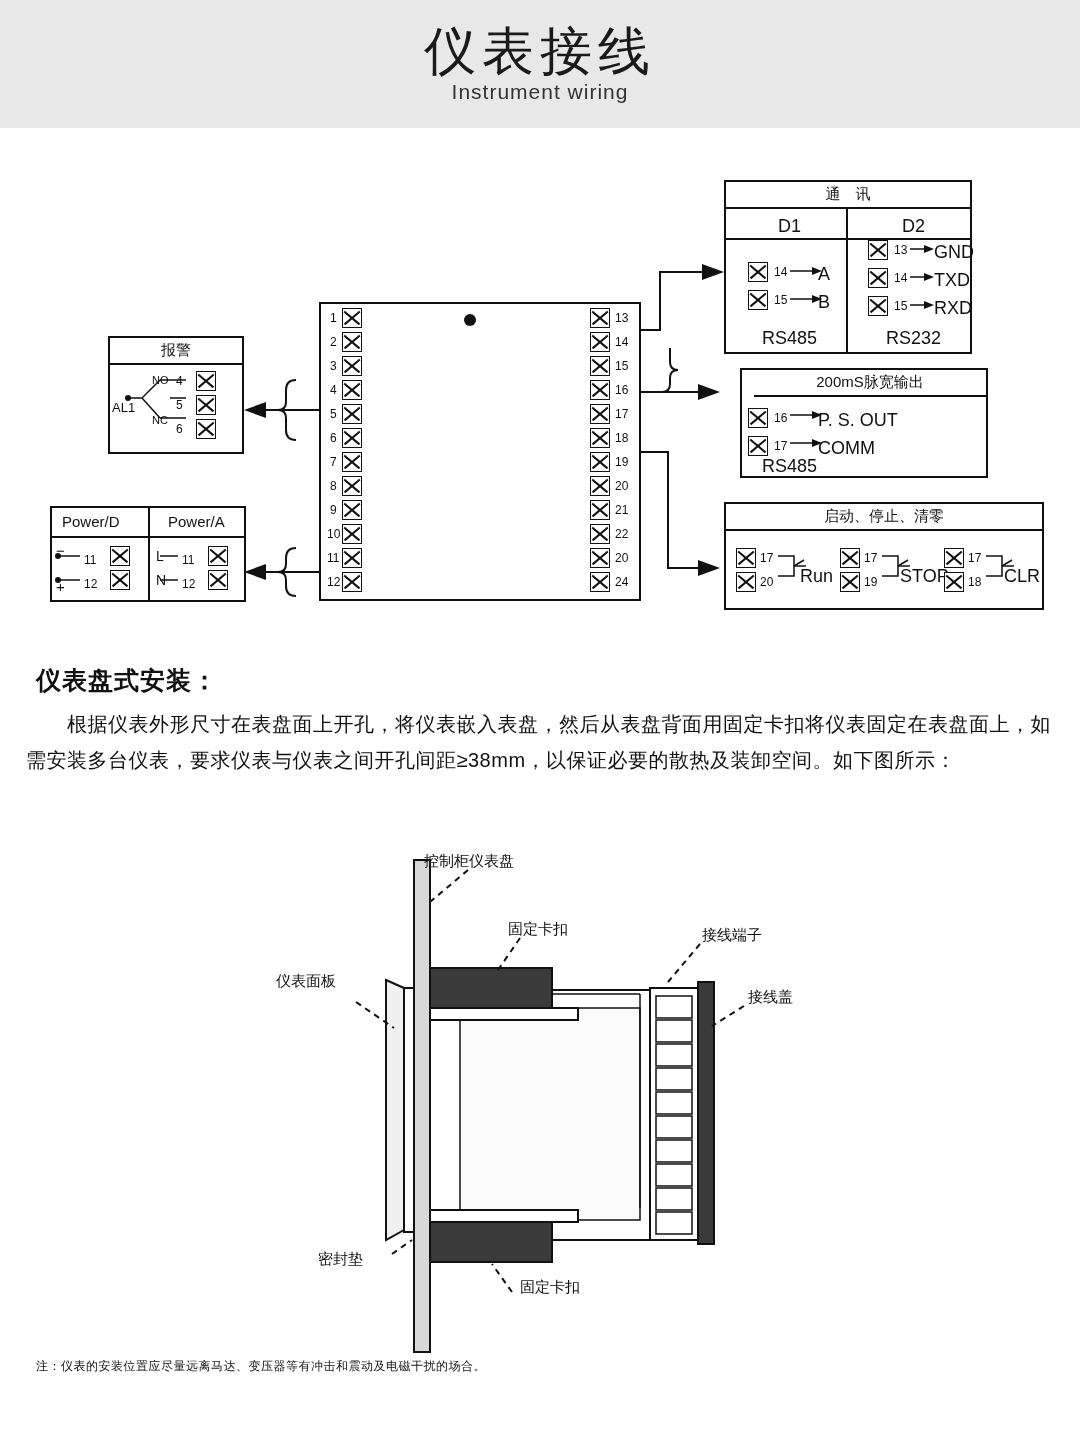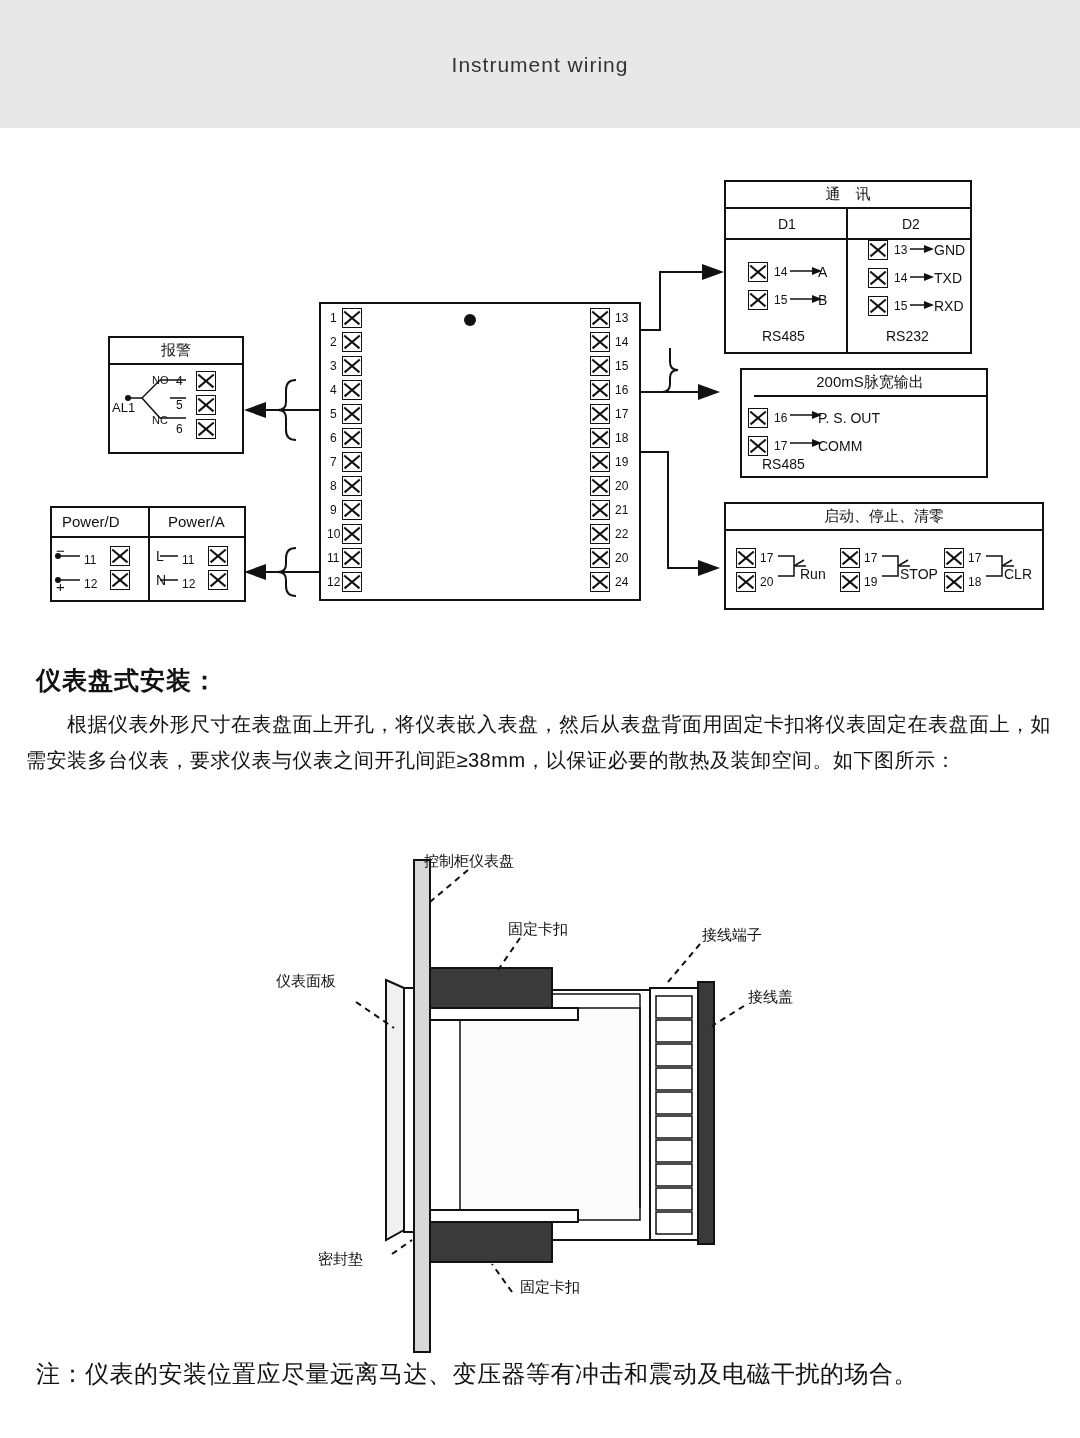--- a/index.html
+++ b/index.html
@@ -16,47 +16,48 @@
     position: absolute; left:0; top:0; width:1080px; height:128px;
     background:#e8e8e8;
     display:flex; flex-direction:column; align-items:center; justify-content:center;
   }
   .header .cn { font-size:52px; letter-spacing:6px; color:#1a1a1a; line-height:1.05; font-weight:400;}
   .header .en { font-size:21px; color:#333; letter-spacing:1px; margin-top:2px;}
 
   
   .box { position:absolute; border:2px solid #111; background:#fff; }
   .bt { border-bottom:2px solid #111; text-align:center; font-size:15px; padding:3px 0; }
-  .lbl { position:absolute; font-size:14px; color:#111; white-space:nowrap; }
+  .lbl { position:absolute; font-size:18px; color:#111; white-space:nowrap; }
   .lbl-cn { position:absolute; font-size:15px; color:#111; white-space:nowrap; }
 
   
   .screw {
     position:absolute; width:20px; height:20px; border:1.5px solid #111; background:#fff;
   }
   .screw::before, .screw::after{
     content:""; position:absolute; background:#111;
   }
   .screw::before{ left:-1px; top:8px; width:20px; height:1.5px; transform:rotate(40deg);}
   .screw::after{ left:-1px; top:8px; width:20px; height:1.5px; transform:rotate(-40deg);}
 
   .num { position:absolute; font-size:12px; font-family:"Liberation Sans", sans-serif; }
 
   
   svg { position:absolute; left:0; top:0; overflow:visible; }
 
   
   .sec-title { position:absolute; font-size:25px; font-weight:700; letter-spacing:1px;}
   .para { position:absolute; font-size:20px; line-height:36px; letter-spacing:0.5px;}
-  .note { position:absolute; font-size:24px; letter-spacing:0.5px;}
+  .note { position:absolute; font-size:12px; letter-spacing:0.5px;}
 </style>
 </head>
 <body>
 
 <div class="header">
+  <div class="cn">仪表接线</div>
   <div class="en">Instrument wiring</div>
 </div>
 
 <div>
 
   <svg width="1080" height="640" style="top:0;left:0;">
 
     <rect x="320" y="303" width="320" height="297" fill="#fff" stroke="#111" stroke-width="2"></rect>
     <circle cx="470" cy="320" r="6" fill="#111"></circle>
 

